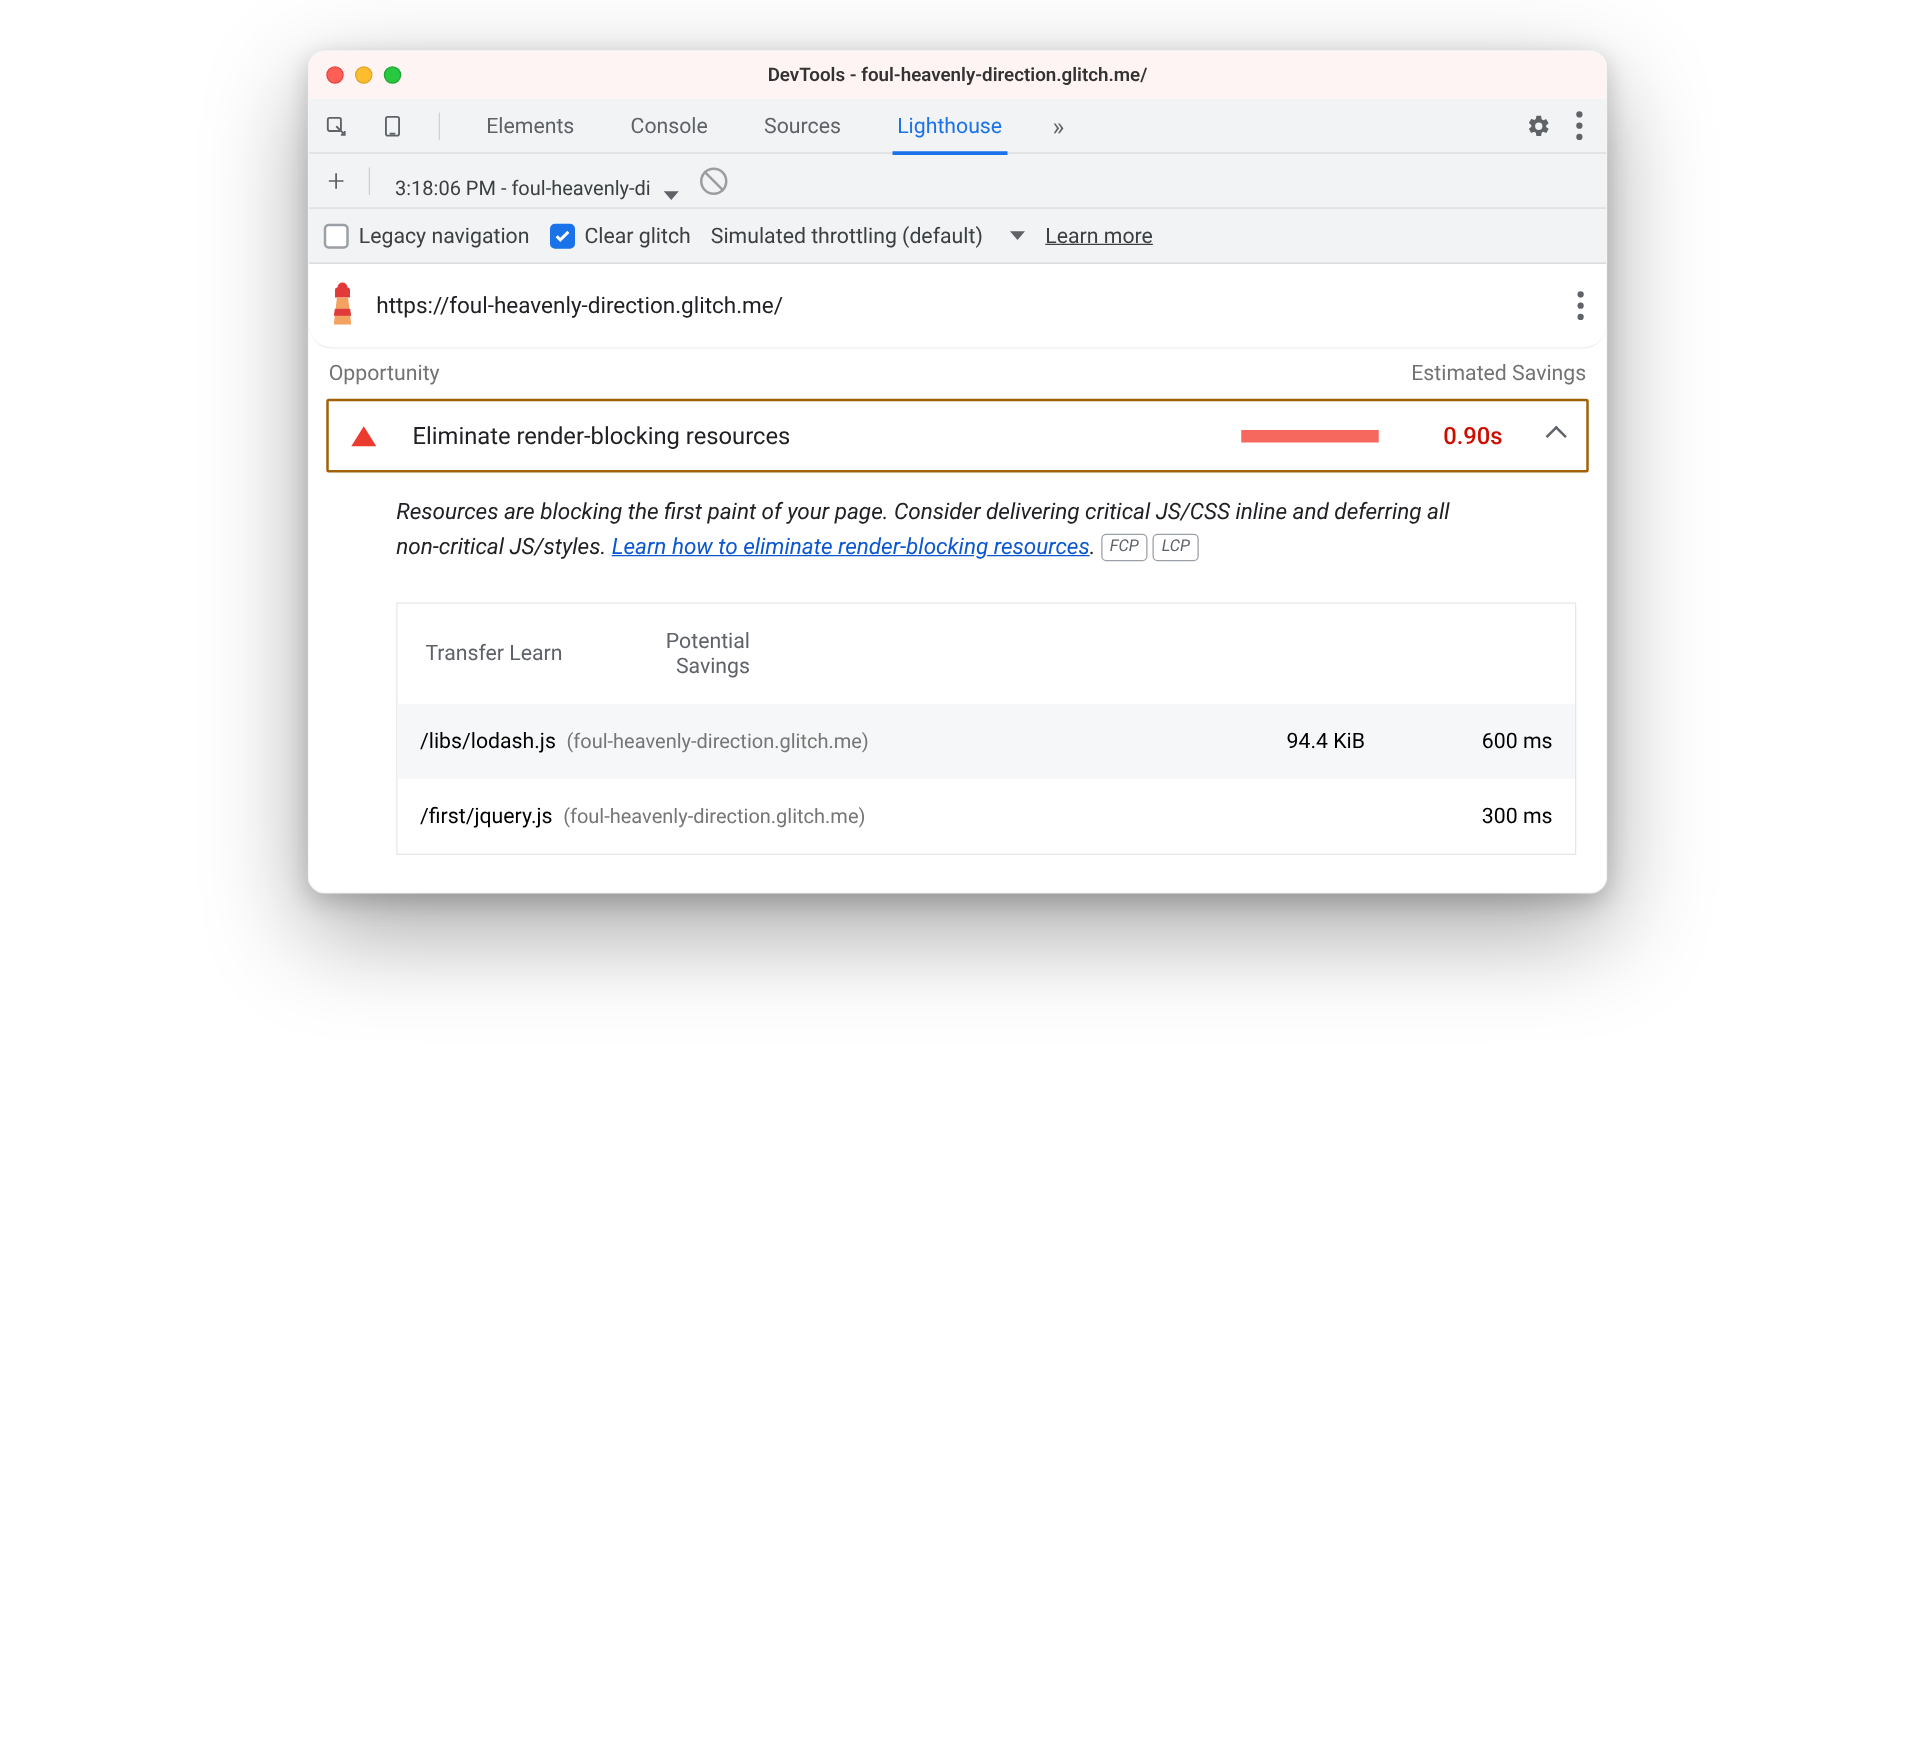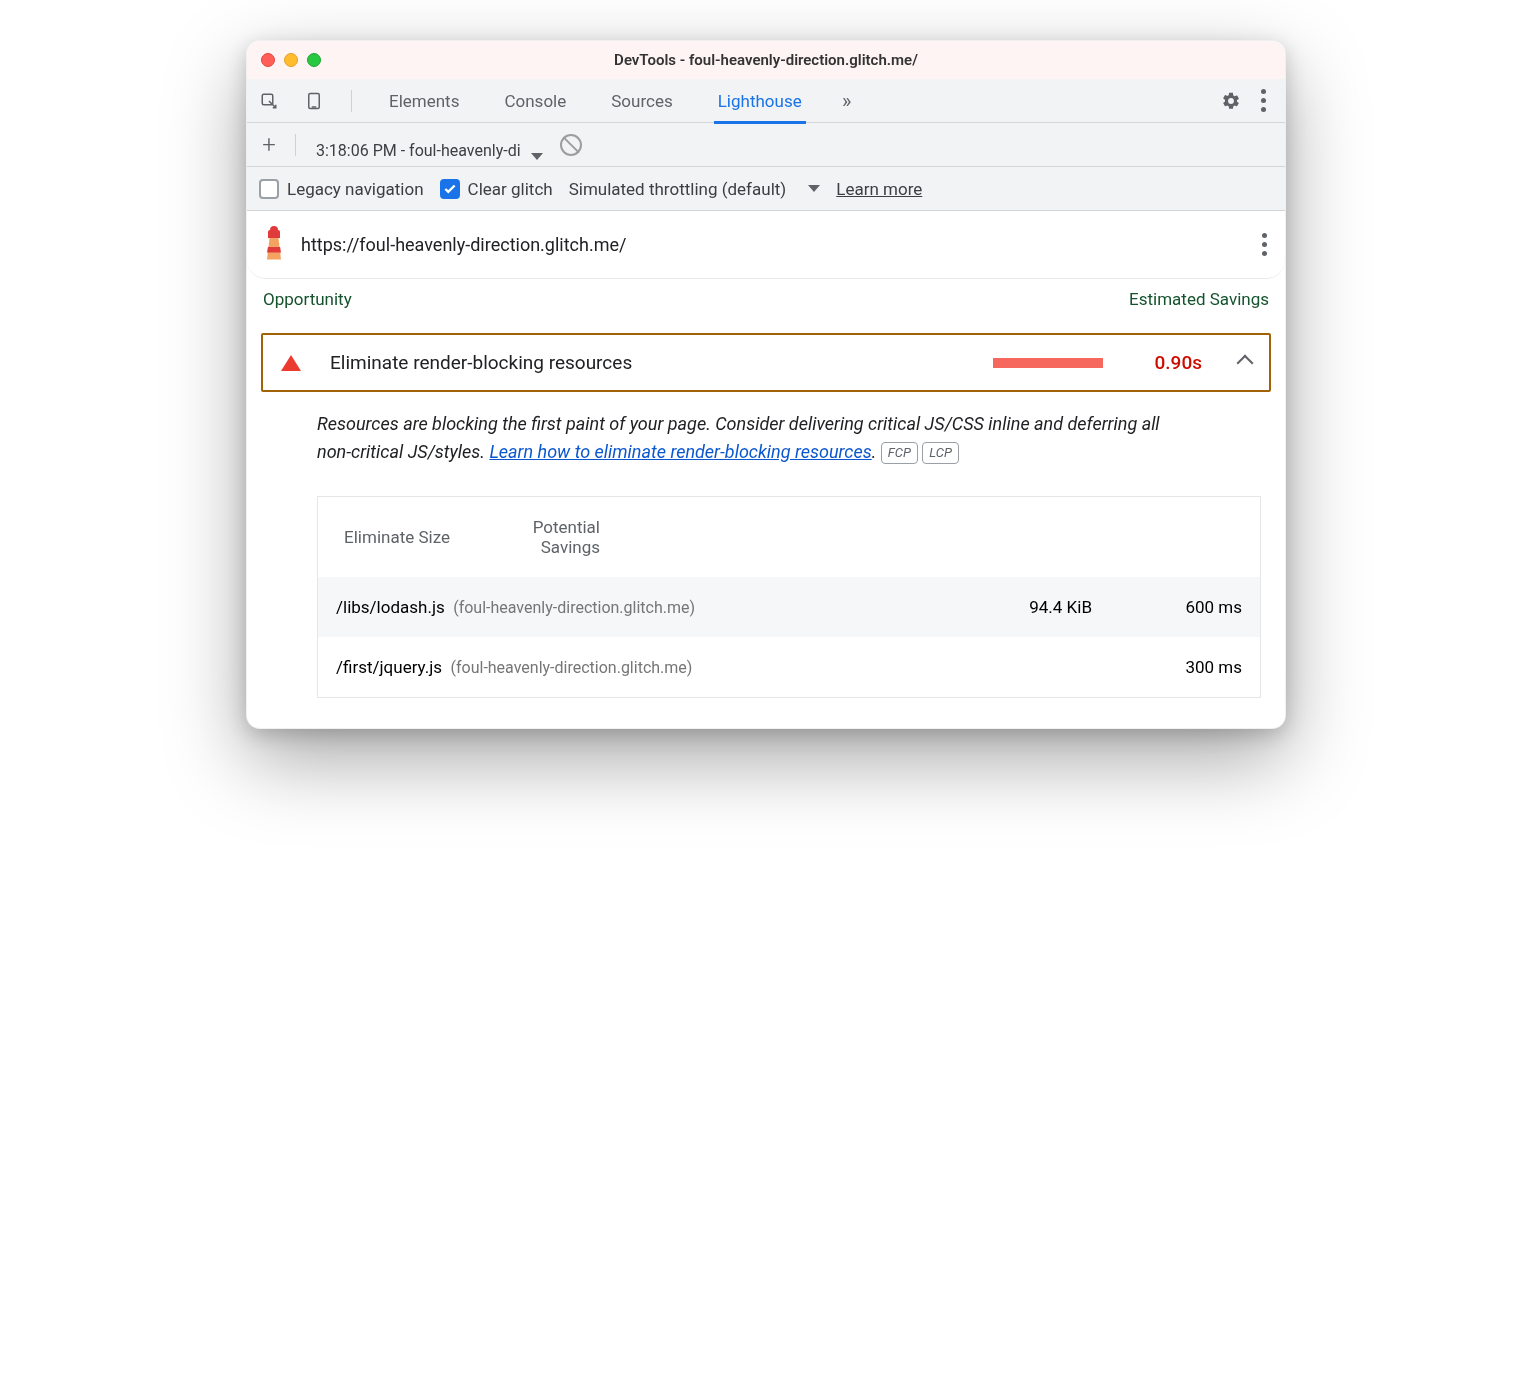--- a/index.html
+++ b/index.html
@@ -109,22 +109,22 @@
   .lh-icon .tower { position:absolute; bottom:0; left:3px; width:20px; height:22px; background:#f4a261; clip-path: polygon(15% 100%, 85% 100%, 72% 0, 28% 0); }
   .lh-icon .stripe { position:absolute; bottom:7px; left:3px; width:20px; height:6px; background:#e03a3a; clip-path: polygon(15% 100%, 85% 100%, 80% 0, 20% 0);}
   .lh-icon .light { position:absolute; top:0; left:7px; width:12px; height:8px; background:#e03a3a; border-radius:2px 2px 0 0;}
   .lh-icon .cap { position:absolute; top:-4px; left:9px; width:8px; height:5px; background:#e03a3a; border-radius:4px 4px 0 0; }
 
   .kebab { display:flex; flex-direction:column; gap:4px; padding:6px; cursor:pointer; margin-left:auto; }
   .kebab span { width:5px; height:5px; background:#5f6368; border-radius:50%; }
 
   
   .section-head {
-    display:flex; justify-content:space-between; padding:10px 16px 24px 16px;
-    font-size:17px; color:#14532d;
+    display:flex; justify-content:space-between; padding:10px 16px 10px 16px;
+    font-size:17px; color:#737373;
   }
   
   .opp-card {
     margin: 0 14px 0 14px;
     border:2px solid #a16207;
     border-radius:2px;
     padding: 16px 18px;
     display:flex; align-items:center; gap:29px;
   }
   .tri-red {
@@ -282,21 +282,21 @@
   </div>
 
   <div class="opp-desc">
     <span>Resources are blocking the first paint of your page. Consider delivering critical JS/CSS inline and deferring all non-critical JS/styles. </span><a>Learn how to eliminate render-blocking resources</a><span>.</span>
     <span class="badge">FCP</span>
     <span class="badge">LCP</span>
   </div>
 
   <div class="tbl">
     <div class="row hdr">
-      <div class="cell size">Eliminate Size</div>
+      <div class="cell size">Transfer Learn</div>
       <div class="cell sav">Potential Savings</div>
     </div>
     <div class="row data">
       <div class="cell url">
         <span>/libs/lodash.js</span>
         &nbsp;<span class="host">(foul-heavenly-direction.glitch.me)</span>
       </div>
       <div class="cell size">94.4 KiB</div>
       <div class="cell sav">600 ms</div>
     </div>

